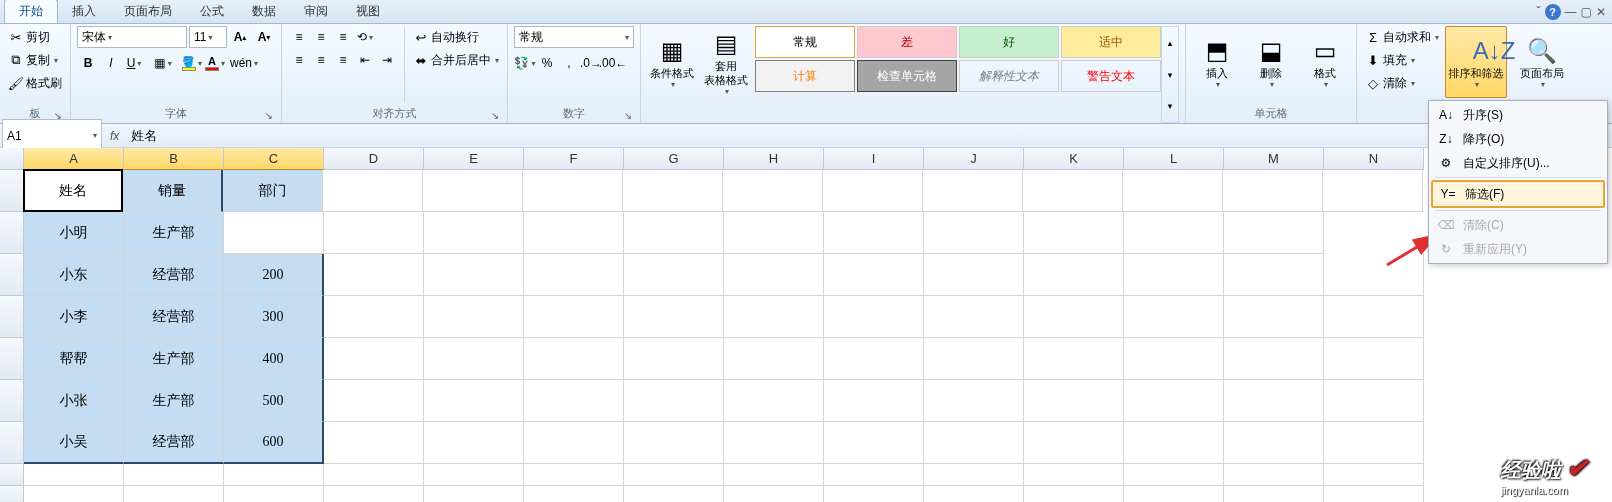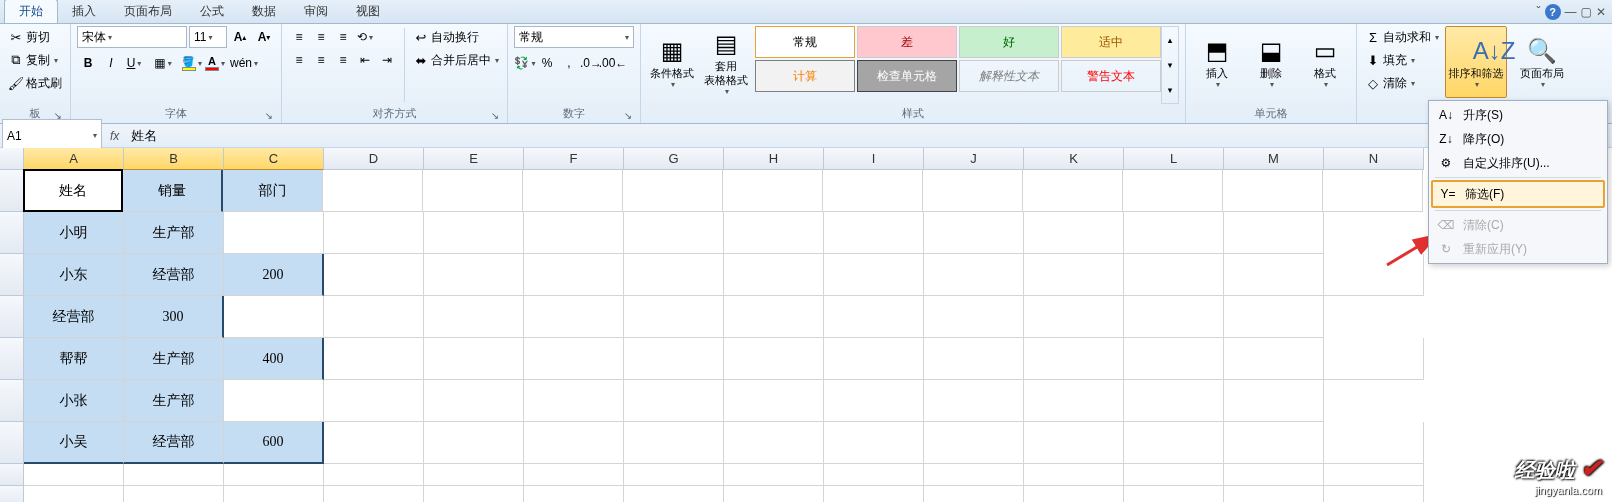--- a/index.html
+++ b/index.html
@@ -77,21 +77,21 @@
   .dd-item { display: flex; align-items: center; height: 24px; padding: 0 6px; cursor: pointer; gap: 8px; }
   .dd-item.highlighted { border: 2px solid #e8a334; background: #fff4dc; border-radius: 2px; height: 28px; }
   .dd-item.disabled { color: #aaa; cursor: default; }
   .dd-sep { height: 1px; background: #d0d8e0; margin: 2px 4px; }
   .dd-ico { width: 18px; display: flex; justify-content: center; font-size: 12px; }
   
   
   .arrow-anno { position: absolute; right: 160px; top: 230px; z-index: 99; pointer-events: none; }
   
   
-  .watermark { position: absolute; right: 10px; bottom: 6px; z-index: 101; text-align: right; pointer-events: none; }
+  .watermark { position: absolute; right: 24px; bottom: 6px; z-index: 101; text-align: left; pointer-events: none; }
   .watermark .wm1 { font-size: 20px; font-weight: bold; font-style: italic; color: #fff; text-shadow: 1px 1px 2px #000, -1px -1px 2px #000; }
   .watermark .wm1 .check { color: #d02020; font-size: 26px; }
   .watermark .wm2 { font-size: 11px; color: #fff; text-shadow: 1px 1px 1px #000; }
   
   
   .swatch { width: 12px; height: 12px; border: 1px solid #888; }
 </style>
 </head>
 <body>
 
@@ -267,21 +267,20 @@
             <div class="style-cell style-explain">解释性文本</div>
             <div class="style-cell style-warn">警告文本</div>
           </div>
         <div class="gallery-more">
           <div>▴</div>
           <div>▾</div>
           <div>▾</div>
         </div>
       </div>
     </div>
-    <div class="group-label"><span>样式</span></div>
   </div>
 
   <div class="group">
     <div class="group-body">
       <div class="big-btn">
           <div class="big-ico">⬒</div>
           <div class="big-label">插入</div>
           <span class="dd-arrow">▾</span>
         </div>
       <div class="big-btn">
@@ -407,20 +406,21 @@
         <div class="cell"></div>
         <div class="cell"></div>
         <div class="cell"></div>
         <div class="cell"></div>
         <div class="cell"></div>
         <div class="cell"></div>
         <div class="cell"></div>
       </div>
       <div class="row">
         <div class="row-h"></div>
+        <div class="cell sel">小李</div>
         <div class="cell sel">经营部</div>
         <div class="cell sel" style="border-right: 2px solid rgb(42, 74, 106);">300</div>
         <div class="cell"></div>
         <div class="cell"></div>
         <div class="cell"></div>
         <div class="cell"></div>
         <div class="cell"></div>
         <div class="cell"></div>
         <div class="cell"></div>
         <div class="cell"></div>
@@ -442,20 +442,21 @@
         <div class="cell"></div>
         <div class="cell"></div>
         <div class="cell"></div>
         <div class="cell"></div>
         <div class="cell"></div>
       </div>
       <div class="row">
         <div class="row-h"></div>
         <div class="cell sel">小张</div>
         <div class="cell sel">生产部</div>
+        <div class="cell sel" style="border-right: 2px solid rgb(42, 74, 106);">500</div>
         <div class="cell"></div>
         <div class="cell"></div>
         <div class="cell"></div>
         <div class="cell"></div>
         <div class="cell"></div>
         <div class="cell"></div>
         <div class="cell"></div>
         <div class="cell"></div>
         <div class="cell"></div>
         <div class="cell"></div>

